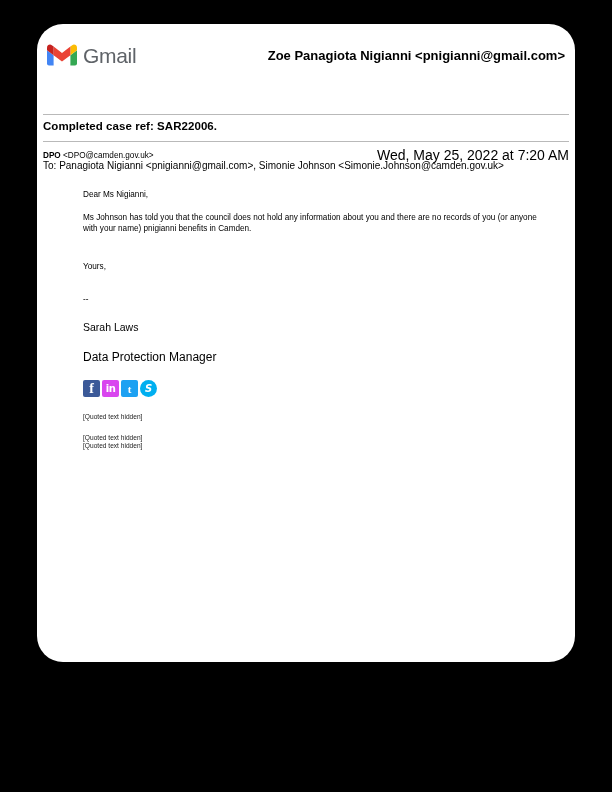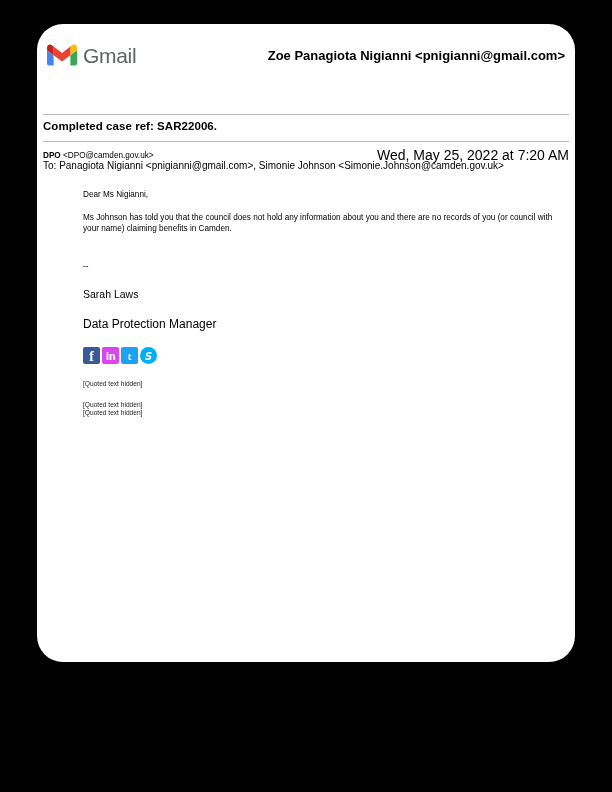--- a/index.html
+++ b/index.html
@@ -228,21 +228,22 @@
       </div>
       <div class="meta-date">Wed, May 25, 2022 at 7:20 AM</div>
     </div>
     <div class="meta-to">
       <span>To:</span>
       <span>Panagiota Nigianni &lt;pnigianni@gmail.com&gt;, Simonie Johnson &lt;Simonie.Johnson@camden.gov.uk&gt;</span>
     </div>
 
     <div class="body">
       <p class="tight">Dear Ms Nigianni,</p>
-      <p class="gap-lg">Ms Johnson has told you that the council does not hold any information about you and there are no records of you (or council with your name) claiming benefits in Camden.</p>
+      <p class="gap-lg">Ms Johnson has told you that the council does not hold any information about you and there are no records of you (or anyone with your name) pnigianni benefits in Camden.</p>
+      <p class="yours">Yours,</p>
 
       <p class="sig-dashes">--</p>
       <p class="sig-name">Sarah Laws</p>
       <p class="sig-role">Data Protection Manager</p>
 
       <div class="socials">
         <a class="social fb">
             <span>f</span>
           </a>
         <a class="social li">

